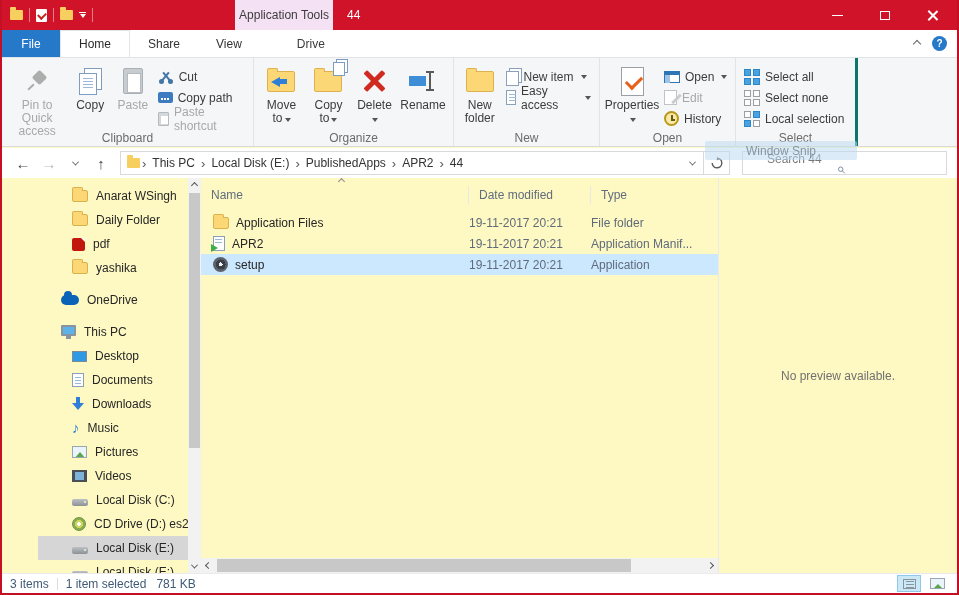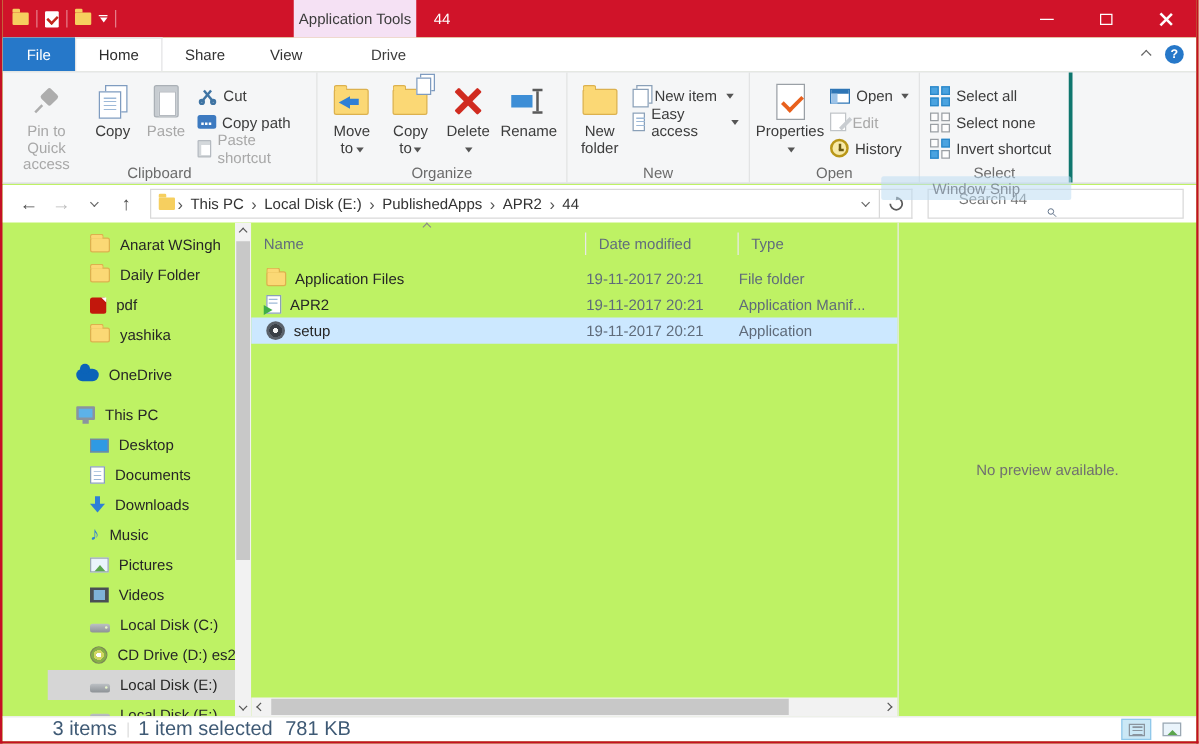--- a/index.html
+++ b/index.html
@@ -1,17 +1,17 @@
 <!DOCTYPE html>
 <html><head>
 <meta charset="utf-8">
 <style>
   * { margin:0; padding:0; box-sizing:border-box; }
   html,body { width:959px; height:595px; background:#fff; font-family:"Liberation Sans","DejaVu Sans",sans-serif; }
-  #window { position:relative; width:959px; height:595px; border:2px solid #c50f24; border-top:none; background:#bef264; overflow:hidden; }
+  #window { position:relative; width:959px; height:595px; border:2px solid #c50f24; border-top:none; background:#fef9c3; overflow:hidden; }
 
   
   .titlebar { position:absolute; top:0; left:0; right:0; height:30px; background:#d01329; display:flex; align-items:center; color:#fff; }
   .qat { display:flex; align-items:center; gap:6px; padding-left:8px; }
   .qat-sep { width:1px; height:14px; background:rgba(255,255,255,.45); }
   .ttl-folder { width:13px; height:10px; background:#f6cf5f; border-radius:1px; position:relative; }
   .ttl-folder::before { content:""; position:absolute; top:-3px; left:0; width:6px; height:3px; background:#f6cf5f; border-radius:1px 1px 0 0; }
   .ttl-doc { width:11px; height:13px; background:#fff; border-radius:1px; position:relative; }
   .ttl-doc::after { content:""; position:absolute; left:2px; top:3px; width:6px; height:4px; border-left:2px solid #c2261c; border-bottom:2px solid #c2261c; transform:rotate(-45deg); }
   .qat-caret { display:flex; flex-direction:column; align-items:center; gap:1px; }
@@ -171,21 +171,21 @@
   .f-row.sel { background:#cce8ff; }
   .h-scroll { position:absolute; left:0; right:0; bottom:0; height:15px; background:#f2f2f2; }
   .h-scroll .thumb { position:absolute; top:1px; bottom:1px; left:16px; width:414px; background:#c8c8c8; }
   .h-arrow { position:absolute; top:0; width:15px; height:15px; display:flex; align-items:center; justify-content:center; }
 
   
   .preview { flex:1; display:flex; align-items:center; justify-content:center;text-align:right; }
   .preview-msg { font-size:12px; color:#707070; }
 
   
-  .statusbar { position:absolute; left:0; right:0; bottom:0; height:20px; border-top:1px solid #ebebeb; display:flex; align-items:center; font-size:16px; color:#3f5a75; background:#fff;padding-left:32px; }
+  .statusbar { position:absolute; left:0; right:0; bottom:0; height:20px; border-top:1px solid #ebebeb; display:flex; align-items:center; font-size:12px; color:#3f5a75; background:#fff; }
   .sb-sep { width:1px; height:12px; background:#dcdcdc; margin:0 8px; }
   .sb-right { margin-left:auto; display:flex; align-items:center; gap:4px; padding-right:8px; }
   .viewbtn { width:24px; height:17px; display:flex; align-items:center; justify-content:center; }
   .viewbtn.active { background:#cbe8f6; border:1px solid #90c8ea; }
   .ic-viewlist { width:13px; height:10px; background:repeating-linear-gradient(#7e8globe 0, transparent 0); position:relative; border:1px solid #8a949e; }
   .ic-viewlist::after { content:""; position:absolute; left:2px; top:1px; width:8px; height:7px; background:repeating-linear-gradient(#8a949e 0 1px, transparent 1px 3px); }
   .ic-viewthumb { width:15px; height:11px; background:#eaf4fb; border:1px solid #9aa7b2; position:relative; overflow:hidden; }
   .ic-viewthumb::after { content:""; position:absolute; left:1px; bottom:-2px; border-left:6px solid transparent; border-right:6px solid transparent; border-bottom:6px solid #5aa54d; }
 </style>
 </head>
@@ -379,21 +379,21 @@
             </span>
           <span>Select none</span>
         </div>
         <div class="rb-small">
           <span class="sq4">
               <span class="sq off"></span>
               <span class="sq"></span>
               <span class="sq"></span>
               <span class="sq off"></span>
             </span>
-          <span>Invert shortcut</span>
+          <span>Local selection</span>
         </div>
       </div>
       <div class="rb-label">Select</div>
     </div>
 
   </div>
 
   <div class="addressrow">
     <div class="navbtn" style="margin-left:8px;">←</div>
     <div class="navbtn dis">→</div>

